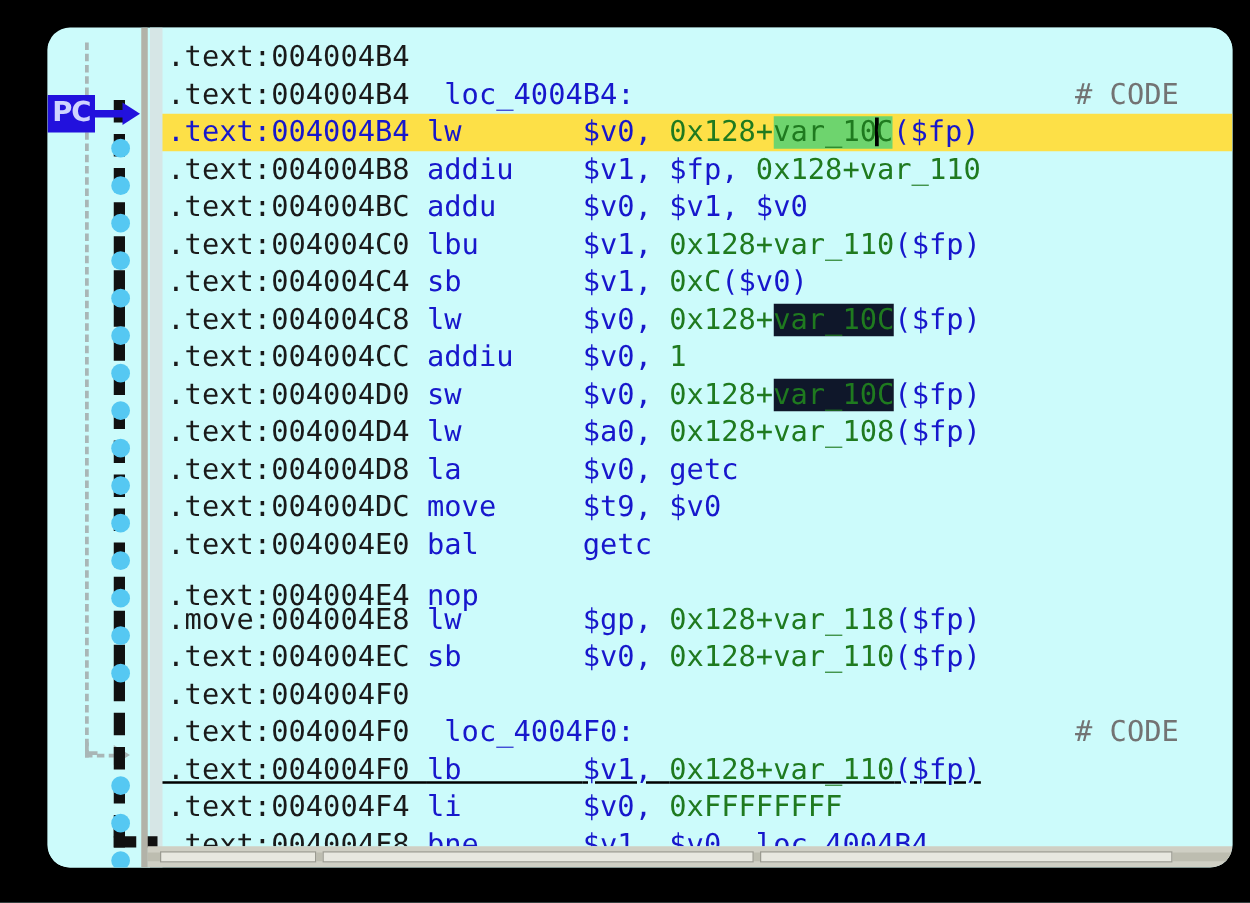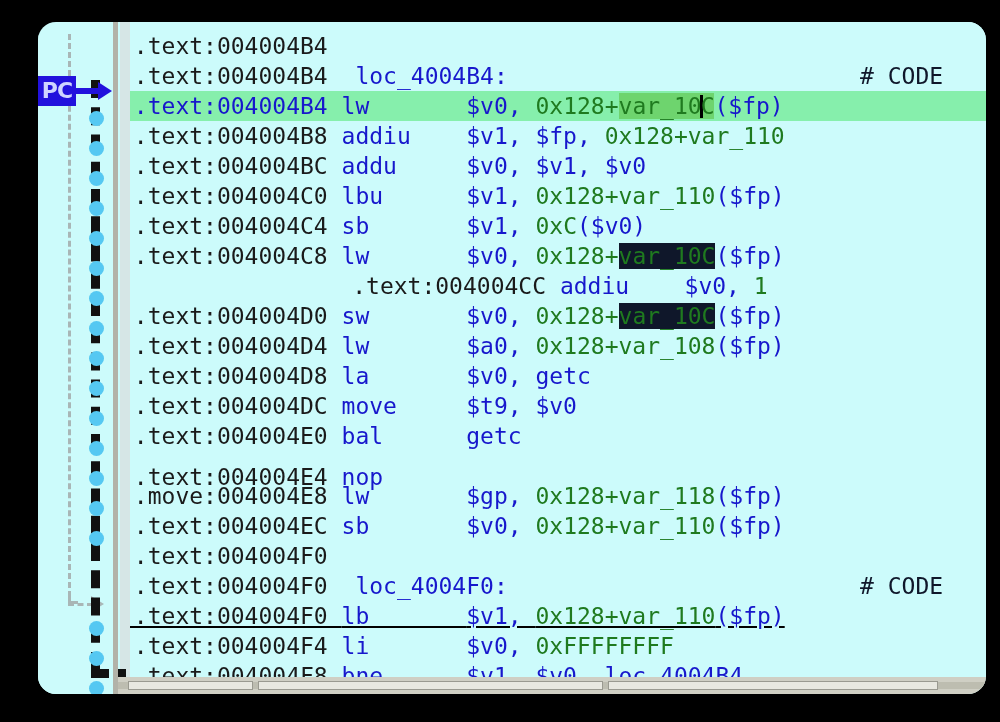--- a/index.html
+++ b/index.html
@@ -152,30 +152,30 @@
   }
   .row {
     position: absolute;
     left: 0;
     width: 866px; height: 30px;
     line-height: 30px;
     white-space: pre;
     font-size: 23px;
     font-family: "DejaVu Sans Mono", monospace;
   }
-  .row.sel { background: #86efac; }
+  .row.sel { background: #fde047; }
 
   .addr     { color: #1a1a1a; }
   .row.sel .addr { color: #1717cc; }
   .mnem     { color: #1717cc; }
   .op       { color: #1717cc; }
   .num      { color: #1f7a1f; }
   .name     { color: #1717cc; }
   .label    { color: #1717cc; }
-  .cmt      { color: #0f172a; }
+  .cmt      { color: #737373; }
   .hl-yellow { background: #0f172a; }
   .hl-green  { background: #6ed46e; }
 
   .caret {
     display: inline-block;
     width: 0; height: 23px;
     border-left: 3px solid #000000;
     vertical-align: -4px;
     margin: 0 -2px;
   }
@@ -213,21 +213,21 @@
 
   <div class="code">
       <div class="row" style="top: 9px; position: absolute;"><span class="addr"> .text:004004B4 </span></div>
       <div class="row" style="top: 39px; position: absolute;"><span class="addr"> .text:004004B4 </span><span> </span><span><span class="label">loc_4004B4:</span></span><span class="cmt" style="position:absolute;left:740px;"># CODE</span></div>
       <div class="row sel" style="top: 69px; position: absolute;"><span class="addr"> .text:004004B4 </span><span class="mnem">lw       </span><span><span class="op">$v0</span><span class="op">, </span><span class="num">0x128+</span><span class="num hl-green">var_10<span class="caret"></span>C</span><span class="op">($fp)</span></span></div>
       <div class="row" style="top: 99px; position: absolute;"><span class="addr"> .text:004004B8 </span><span class="mnem">addiu    </span><span><span class="op">$v1, $fp, </span><span class="num">0x128+var_110</span></span></div>
       <div class="row" style="top: 129px; position: absolute;"><span class="addr"> .text:004004BC </span><span class="mnem">addu     </span><span><span class="op">$v0, $v1, $v0</span></span></div>
       <div class="row" style="top: 159px; position: absolute;"><span class="addr"> .text:004004C0 </span><span class="mnem">lbu      </span><span><span class="op">$v1, </span><span class="num">0x128+var_110</span><span class="op">($fp)</span></span></div>
       <div class="row" style="top: 189px; position: absolute;"><span class="addr"> .text:004004C4 </span><span class="mnem">sb       </span><span><span class="op">$v1, </span><span class="num">0xC</span><span class="op">($v0)</span></span></div>
       <div class="row" style="top: 219px; position: absolute;"><span class="addr"> .text:004004C8 </span><span class="mnem">lw       </span><span><span class="op">$v0, </span><span class="num">0x128+</span><span class="num hl-yellow">var_10C</span><span class="op">($fp)</span></span></div>
-      <div class="row" style="top: 249px; position: absolute; text-align: center;"><span class="addr"> .text:004004CC </span><span class="mnem">addiu    </span><span><span class="op">$v0, </span><span class="num">1</span></span></div>
+      <div class="row" style="top: 249px; position: absolute;"><span class="addr"> .text:004004CC </span><span class="mnem">addiu    </span><span><span class="op">$v0, </span><span class="num">1</span></span></div>
       <div class="row" style="top: 279px; position: absolute;"><span class="addr"> .text:004004D0 </span><span class="mnem">sw       </span><span><span class="op">$v0, </span><span class="num">0x128+</span><span class="num hl-yellow">var_10C</span><span class="op">($fp)</span></span></div>
       <div class="row" style="top: 309px; position: absolute;"><span class="addr"> .text:004004D4 </span><span class="mnem">lw       </span><span><span class="op">$a0, </span><span class="num">0x128+var_108</span><span class="op">($fp)</span></span></div>
       <div class="row" style="top: 339px; position: absolute;"><span class="addr"> .text:004004D8 </span><span class="mnem">la       </span><span><span class="op">$v0, </span><span class="name">getc</span></span></div>
       <div class="row" style="top: 369px; position: absolute;"><span class="addr"> .text:004004DC </span><span class="mnem">move     </span><span><span class="op">$t9, $v0</span></span></div>
       <div class="row" style="top: 399px; position: absolute;"><span class="addr"> .text:004004E0 </span><span class="mnem">bal      </span><span><span class="name">getc</span></span></div>
       <div class="row" style="top: 440px; position: absolute;"><span class="addr"> .text:004004E4 </span><span class="mnem">nop      </span></div>
       <div class="row" style="top: 459px; position: absolute;"><span class="addr"> .move:004004E8 </span><span class="mnem">lw       </span><span><span class="op">$gp, </span><span class="num">0x128+var_118</span><span class="op">($fp)</span></span></div>
       <div class="row" style="top: 489px; position: absolute;"><span class="addr"> .text:004004EC </span><span class="mnem">sb       </span><span><span class="op">$v0, </span><span class="num">0x128+var_110</span><span class="op">($fp)</span></span></div>
       <div class="row" style="top: 519px; position: absolute;"><span class="addr"> .text:004004F0 </span></div>
       <div class="row" style="top: 549px; position: absolute;"><span class="addr"> .text:004004F0 </span><span> </span><span><span class="label">loc_4004F0:</span></span><span class="cmt" style="position:absolute;left:740px;"># CODE</span></div>

